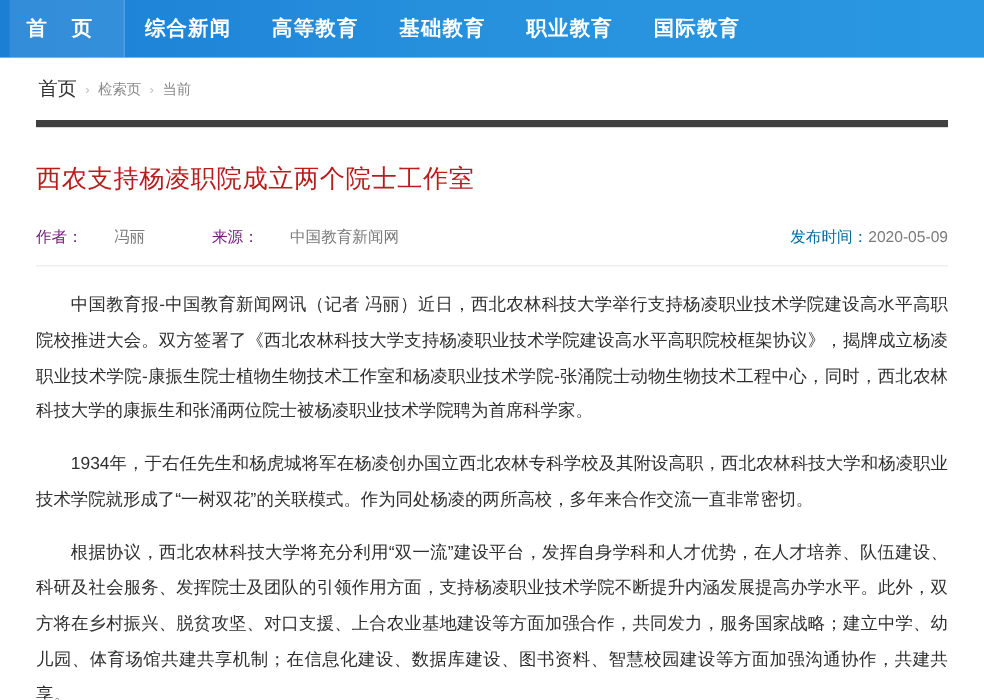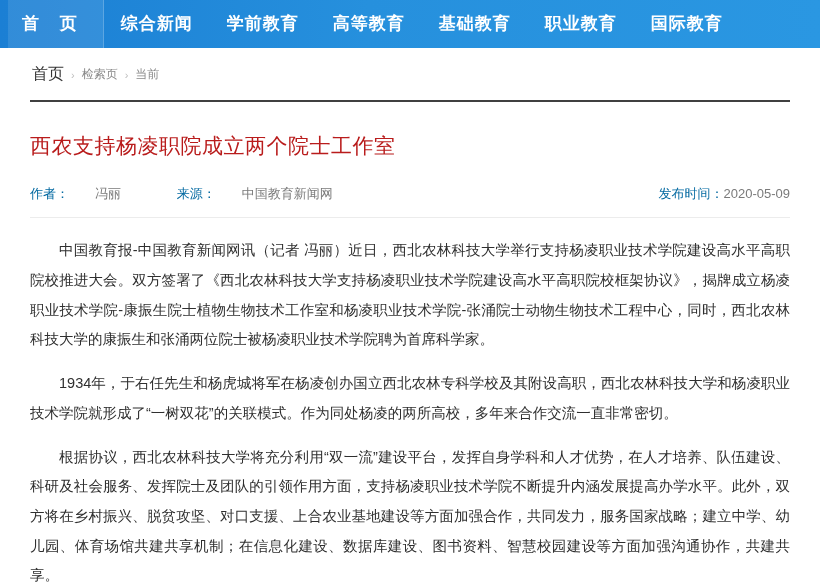--- a/index.html
+++ b/index.html
@@ -64,21 +64,21 @@
     box-sizing: border-box;
   }
 
   
   .breadcrumb {
     display: flex;
     align-items: center;
     height: 52px;
     font-size: 13px;
     color: #666;
-    border-bottom: 2px solid #404040;
+    border-bottom: 6px solid #404040;
     padding-left: 2px;
   }
   .breadcrumb .crumb-home {
     font-size: 16px;
     color: #333;
   }
   .breadcrumb .crumb {
     font-size: 12px;
     color: #8a8a8a;
   }
@@ -107,21 +107,21 @@
     justify-content: space-between;
     font-size: 13px;
     color: #8c8c8c;
     padding-bottom: 14px;
     border-bottom: 1px solid #ececec;
   }
   .meta-left span {
     margin-right: 26px;
   }
   .meta-left .meta-label {
-    color: #0369a1;
+    color: #701a75;
   }
   .meta-left .meta-value {
     color: #7a7a7a;
   }
   .meta-right .meta-label {
     color: #0369a1;
   }
   .meta-right .meta-value {
     color: #7a7a7a;
   }
@@ -140,21 +140,20 @@
 </style>
 </head>
 <body>
 
 <div class="page">
 
   <div class="navbar">
     <div class="nav-item home active">首 页</div>
     <div class="nav-divider"></div>
     <div class="nav-item">综合新闻</div>
-    <div class="nav-item">学前教育</div>
     <div class="nav-item">高等教育</div>
     <div class="nav-item">基础教育</div>
     <div class="nav-item">职业教育</div>
     <div class="nav-item">国际教育</div>
   </div>
 
   <div class="content">
 
     <div class="breadcrumb">
       <span class="crumb-home">首页</span>

